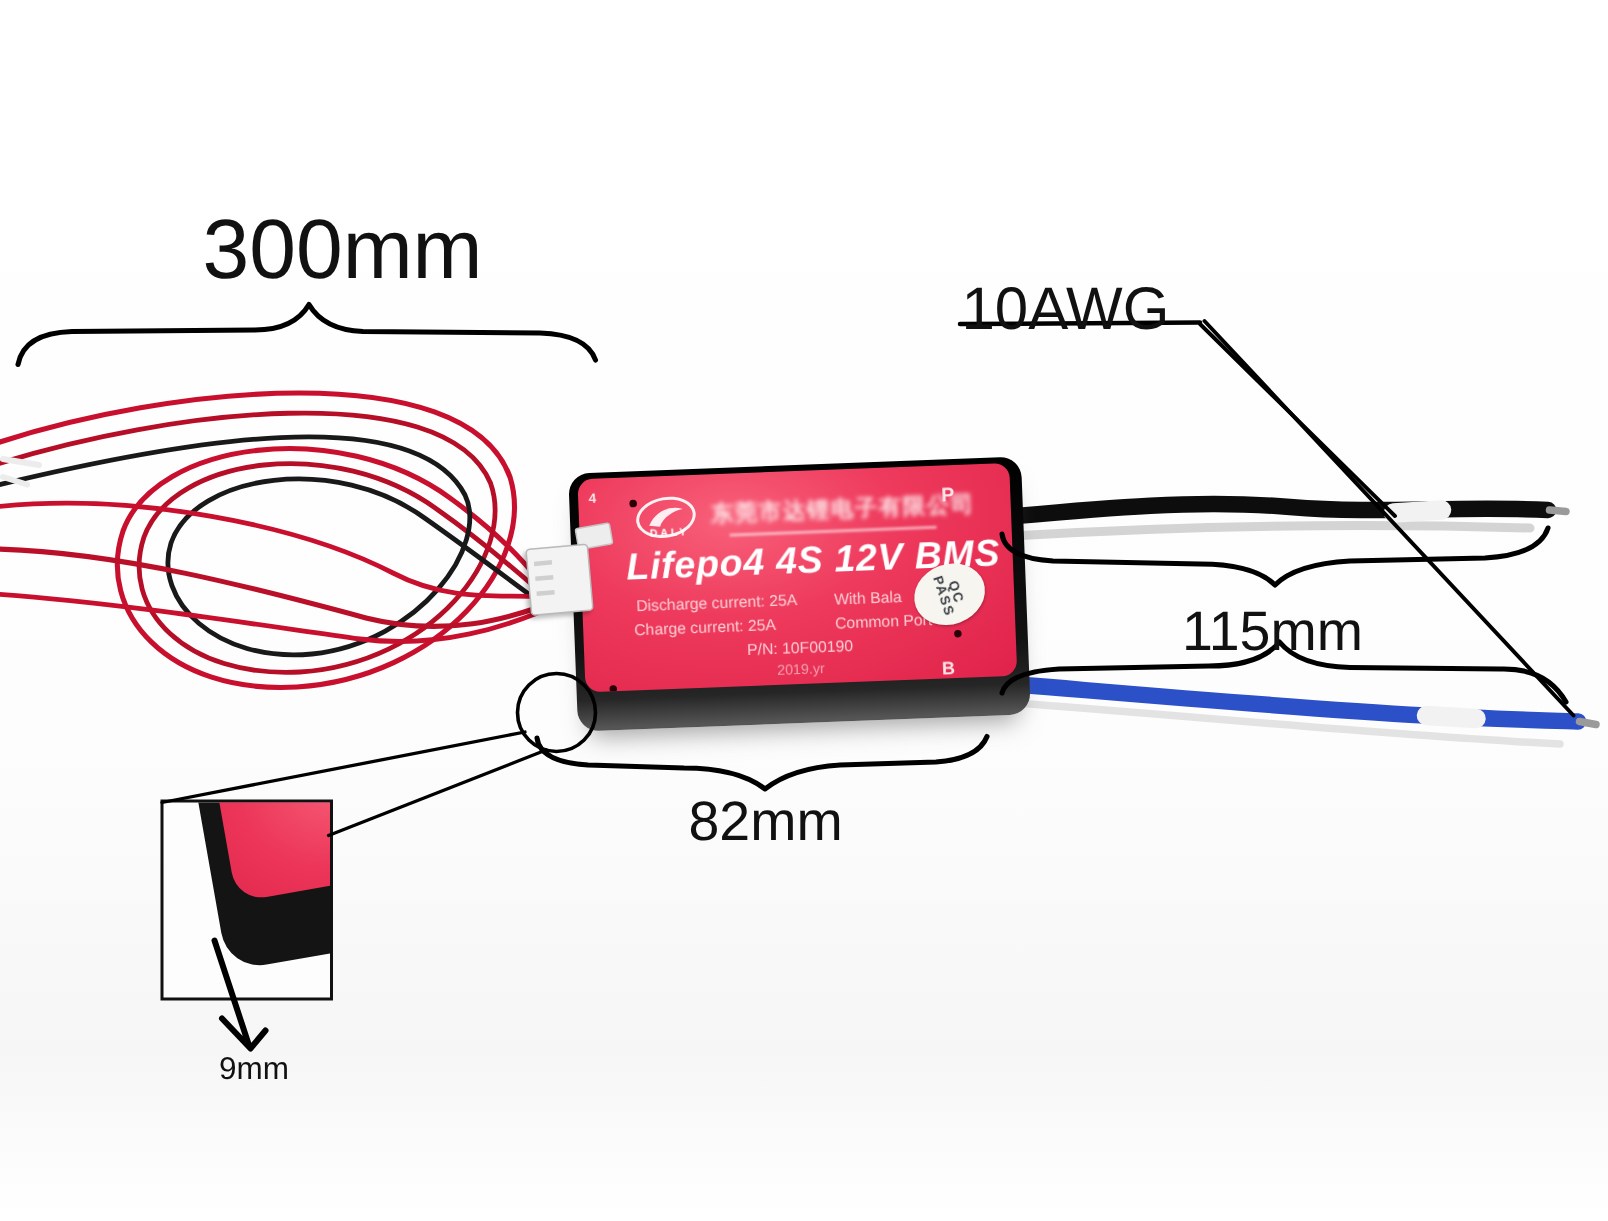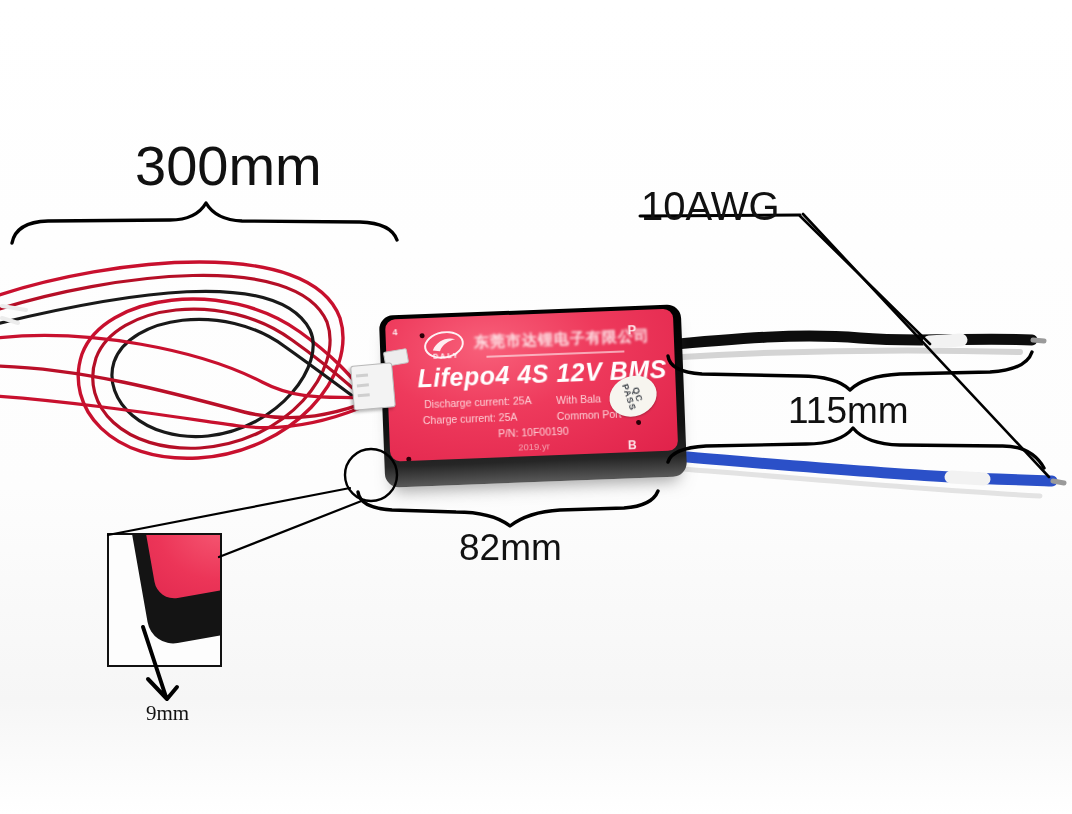--- a/index.html
+++ b/index.html
@@ -156,15 +156,15 @@
     <circle cx="371" cy="475" r="26" stroke-width="2.4"></circle>
     <path stroke-width="2.2" d="M 350 488 L 108 535"></path>
     <path stroke-width="2.2" d="M 364 500 L 219 557"></path>
 
     <path stroke-width="4" d="M 143 627 L 166 697 M 148 679 L 167 699 M 177 687 L 167 699"></path>
   </g>
 </svg>
 
 <div class="dim dim-xl" style="left:135px;top:133px;">300mm</div>
 <div class="dim dim-xl" style="left:641px;top:168px;font-size:40px;margin-top:16px;">10AWG</div>
-<div class="dim dim-l" style="left:788px;top:390px;">115mm</div>
+<div class="dim dim-l" style="left:788px;top:400px;">115mm</div>
 <div class="dim dim-l" style="left:459px;top:527px;">82mm</div>
-<div class="dim dim-s" style="left:146px;top:701px;font-family:Liberation Serif, serif;">9mm</div>
+<div class="dim dim-s" style="left:146px;top:701px;">9mm</div>
 
 </body></html>

